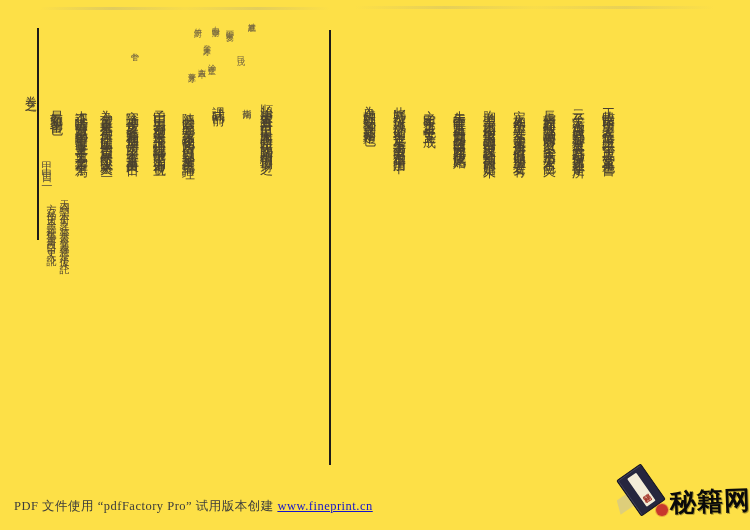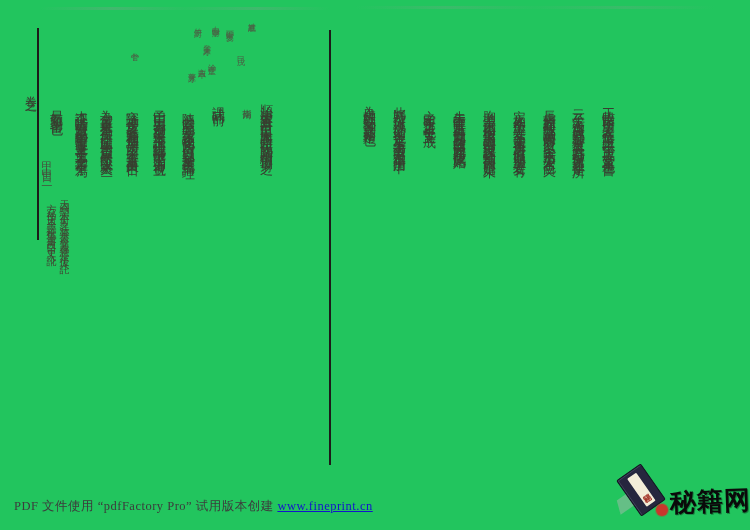--- a/index.html
+++ b/index.html
@@ -1,17 +1,17 @@
 <!DOCTYPE html>
 <html><head>
 <meta charset="utf-8">
 <style>
   html,body{margin:0;padding:0;background:#ffffff;}
   #root{
-    position:relative;width:750px;height:530px;background:#22c55e;overflow:hidden;
+    position:relative;width:750px;height:530px;background:#fde047;overflow:hidden;
     font-family:"Liberation Serif","DejaVu Serif",serif;
   }
   
   .streak{position:absolute;background:linear-gradient(90deg,rgba(150,150,150,0),rgba(150,150,150,.55),rgba(150,150,150,.1),rgba(150,150,150,.5),rgba(150,150,150,0));height:3px;border-radius:2px;}
   
   .rule{position:absolute;width:2px;background:#1d1b19;}
   
   .vcol{
     position:absolute;
     writing-mode:vertical-rl;text-orientation:upright;

